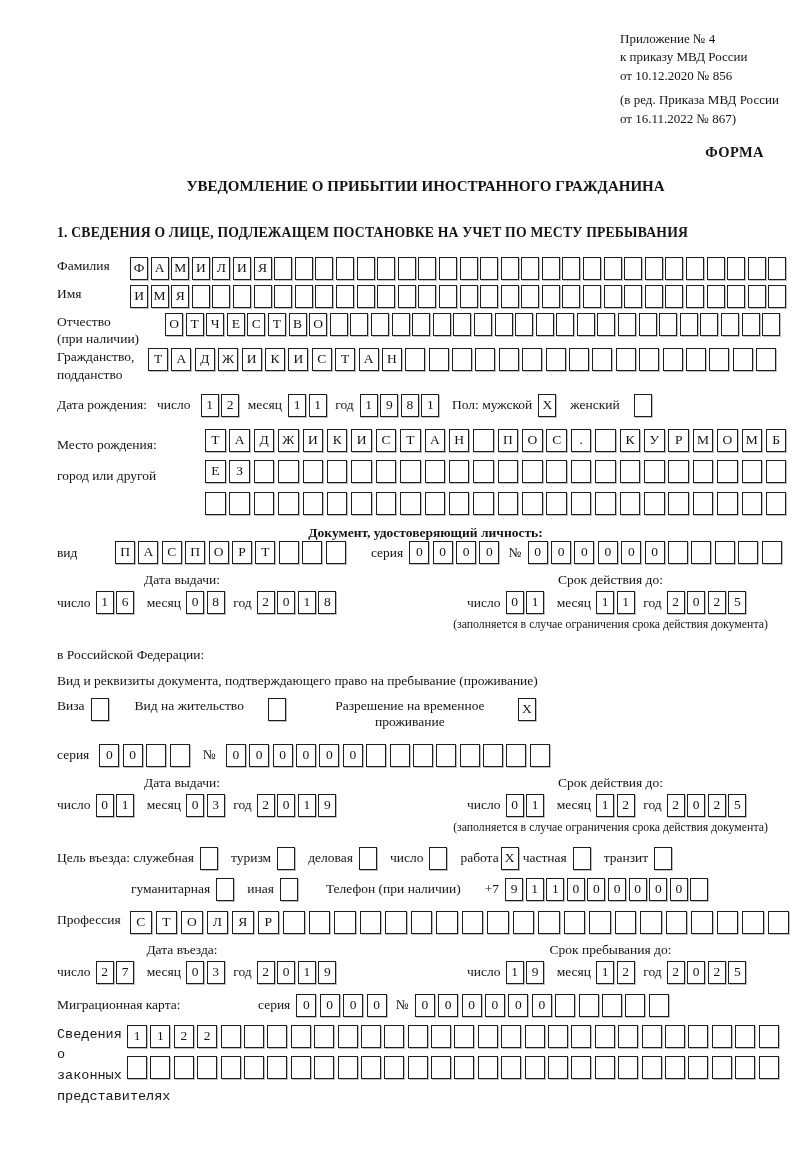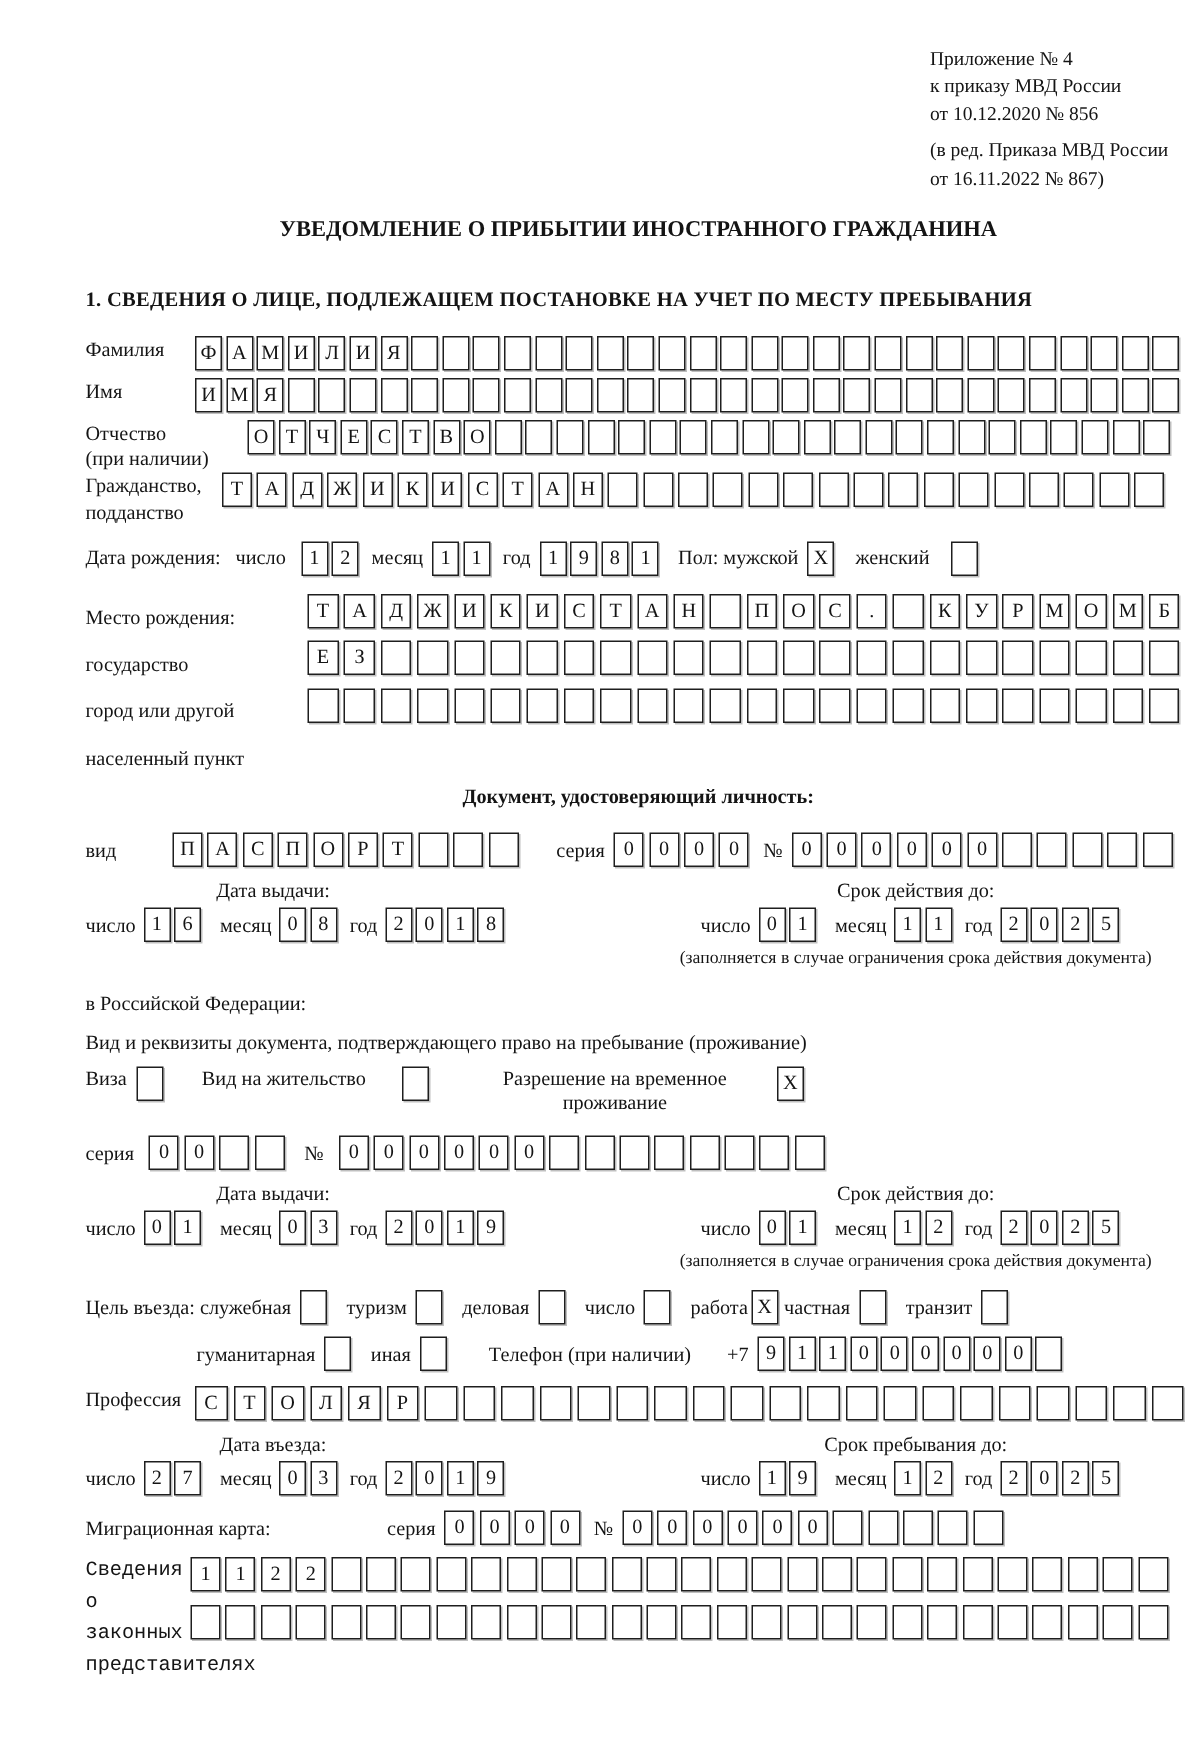--- a/index.html
+++ b/index.html
@@ -27,21 +27,21 @@
   .cells-md .cell{width:20px;margin-right:3.4px;}
   .cells-bp .cell{width:20.5px;margin-right:3.9px;}
   .cells-lg .cell{width:21.5px;margin-right:4px;}
   .checkbox{display:inline-flex;}
   .checkbox .cell{margin-right:0;}
 
   .frow{display:flex;align-items:flex-start;font-size:13.5px;line-height:1.32;}
   .flabel{flex:none;}
   .w73{width:73px;} .w91{width:91px;} .w108{width:108px;} .w148{width:148px;} .w70{width:70px;}
 
-  .mt16{margin-top:16px;} .mt5{margin-top:5px;} .mt6{margin-top:16px;} .mt8{margin-top:8px;}
+  .mt16{margin-top:16px;} .mt5{margin-top:5px;} .mt6{margin-top:0;} .mt8{margin-top:8px;}
   .mt10{margin-top:10px;} .mt12{margin-top:12px;} .mt14{margin-top:14px;}
 
   .stack > .cells{display:flex;margin-bottom:8.5px;}
 
   .inline-row{display:flex;align-items:center;font-size:13.5px;}
   .gap6{margin-left:6px;} .gap10{margin-left:10px;} .gap14{margin-left:14px;} .gap22{margin-left:22px;}
 
   .doc-head{text-align:center;font-weight:bold;font-size:13.5px;margin-top:10px;}
 
   .dates-row{display:flex;margin-top:8px;font-size:13.5px;}
@@ -72,20 +72,21 @@
   <div class="apx">
     <div>Приложение № 4</div>
     <div>к приказу МВД России</div>
     <div>от 10.12.2020 № 856</div>
     <div class="apx-note">
       <div>(в ред. Приказа МВД России</div>
       <div>от 16.11.2022 № 867)</div>
     </div>
   </div>
 
+  <div class="forma">ФОРМА</div>
 
   <div class="title">
     <div>УВЕДОМЛЕНИЕ О ПРИБЫТИИ ИНОСТРАННОГО ГРАЖДАНИНА</div>
   </div>
 
   <div class="sec">1. СВЕДЕНИЯ О ЛИЦЕ, ПОДЛЕЖАЩЕМ ПОСТАНОВКЕ НА УЧЕТ ПО МЕСТУ ПРЕБЫВАНИЯ</div>
 
   <div class="frow mt16">
     <div class="flabel w73">Фамилия</div>
     <span class="cells">
@@ -262,23 +263,21 @@
       </span>
     <span class="gap14">женский</span>
     <span class="checkbox gap14">
         <span class="cell"></span>
       </span>
   </div>
 
   <div class="frow mt12">
     <div class="flabel w148" style="line-height:2.32;">
       <div>Место рождения:</div>
-      <div>государство</div>
       <div>город или другой</div>
-      <div>населенный пункт</div>
     </div>
     <div class="stack">
       <span class="cells cells-bp">
           <span class="cell">Т</span>
           <span class="cell">А</span>
           <span class="cell">Д</span>
           <span class="cell">Ж</span>
           <span class="cell">И</span>
           <span class="cell">К</span>
           <span class="cell">И</span>

